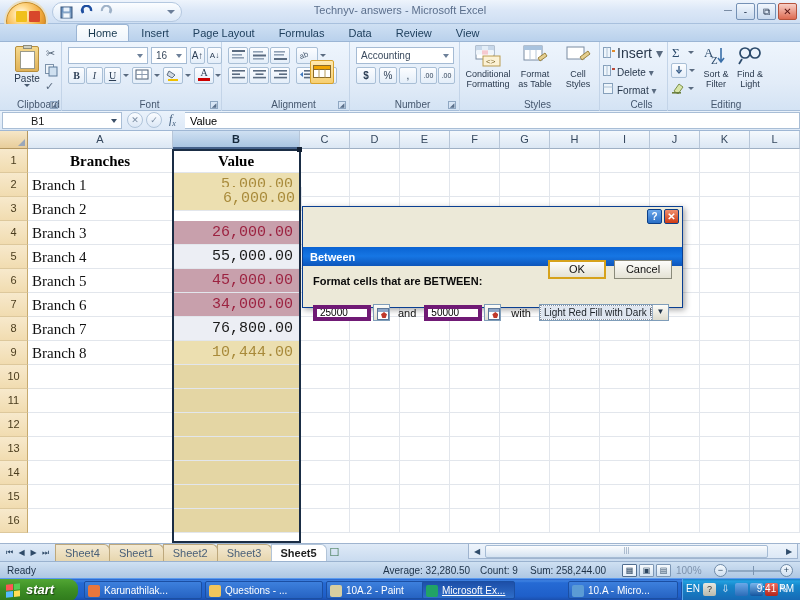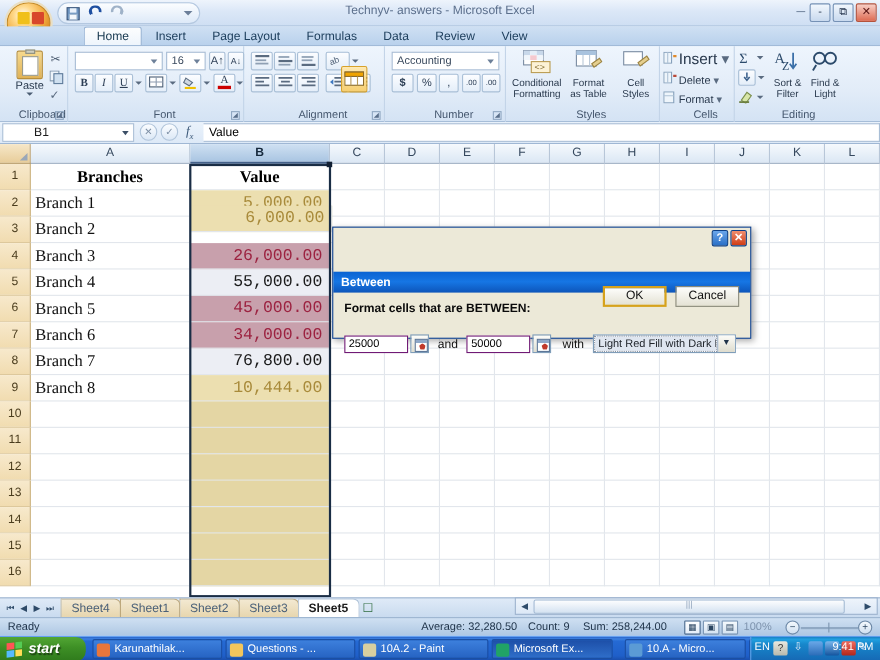--- a/index.html
+++ b/index.html
@@ -294,21 +294,21 @@
     width:15px;height:15px;border-radius:2px; font-size:10px; line-height:14px;
     text-align:center; color:#fff; font-weight:bold;
     border:1px solid #0b3f87;
   }
   .dlg-tb.q { background:linear-gradient(to bottom,#6aa6ea,#2a6fc6); }
   .dlg-tb.x { background:linear-gradient(to bottom,#f08e6e,#cf3b14); }
   .dlg-body { position:relative; padding:9px 10px 0 10px; }
   .dlg-prompt { font-size:11px; font-weight:bold; color:#0b0b0b; }
   .dlg-row { position:absolute; left:10px; top:38px; display:flex; align-items:center; }
   .dlg-input {
-    width:58px; height:16px; border:1px solid #701a75; background:#fff;
+    width:58px; height:16px; border:4px solid #701a75; background:#fff;
     font-size:10px; line-height:14px; padding-left:3px; color:#000;
   }
   .ref-btn {
     width:17px;height:17px; margin-left:2px;
     border:1px solid #7f9db9; background:linear-gradient(to bottom,#fdfdfa,#dfded0);
     position:relative;
   }
   .ref-btn:after{
     content:""; position:absolute; left:3px; top:3px; width:10px;height:10px;
     background:
@@ -1023,21 +1023,21 @@
         <i></i>
         <i></i>
         <i></i>
       </div>
     <span>start</span>
   </div>
   <div id="tbitems">
       <div class="tbitem" style="left: 84px; width: 118px;"><span class="tb-ic" style="background: rgb(232, 118, 60);"></span><span>Karunathilak...</span></div>
       <div class="tbitem" style="left: 205px; width: 118px;"><span class="tb-ic" style="background: rgb(243, 198, 92);"></span><span>Questions - ...</span></div>
       <div class="tbitem" style="left: 326px; width: 118px;"><span class="tb-ic" style="background: rgb(216, 207, 160);"></span><span>10A.2 - Paint</span></div>
-      <div class="tbitem active" style="left: 447px; width: 110px;"><span class="tb-ic" style="background: rgb(33, 163, 102);"></span><span>Microsoft Ex...</span></div>
+      <div class="tbitem active" style="left: 422px; width: 93px; text-decoration: underline;"><span class="tb-ic" style="background: rgb(33, 163, 102);"></span><span>Microsoft Ex...</span></div>
       <div class="tbitem" style="left: 568px; width: 110px;"><span class="tb-ic" style="background: rgb(91, 155, 213);"></span><span>10.A - Micro...</span></div>
       <div class="tbitem" style="left: 681px; width: 110px;"><span class="tb-ic" style="background: rgb(91, 155, 213);"></span><span>10Q - Micros...</span></div>
     </div>
   <div class="tray">
     <div class="lang">EN</div>
     <div class="tray-ic" style="left:20px;background:linear-gradient(to bottom,#e8e8e0,#b9b9ac);color:#333;font-size:9px;text-align:center;line-height:12px;">?</div>
     <div class="tray-ic" style="left:36px;background:none;color:#dfeaf7;font-size:10px;text-align:center;line-height:12px;">⇩</div>
     <div class="tray-ic" style="left:52px;background:linear-gradient(to bottom,#6aa8e8,#2b6cb8);"></div>
     <div class="tray-ic" style="left:67px;background:linear-gradient(to bottom,#7bb6ec,#14549e);"></div>
     <div class="tray-ic" style="left:82px;background:linear-gradient(to bottom,#f26a5c,#b2261c);"></div>

